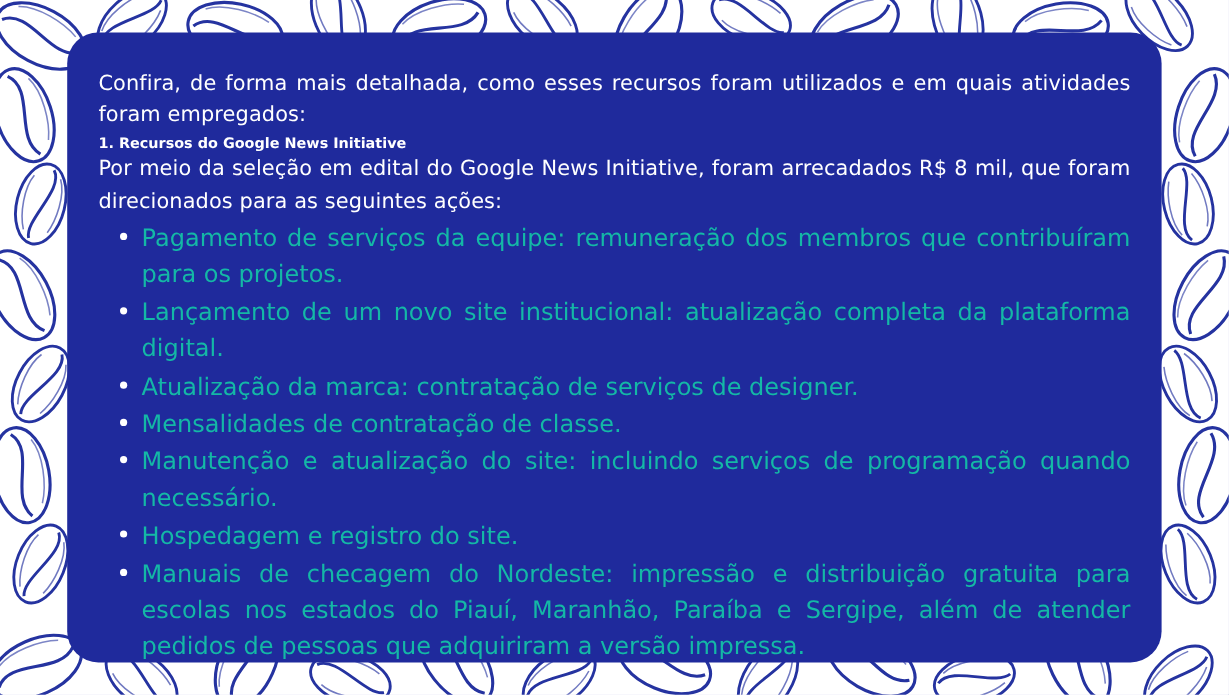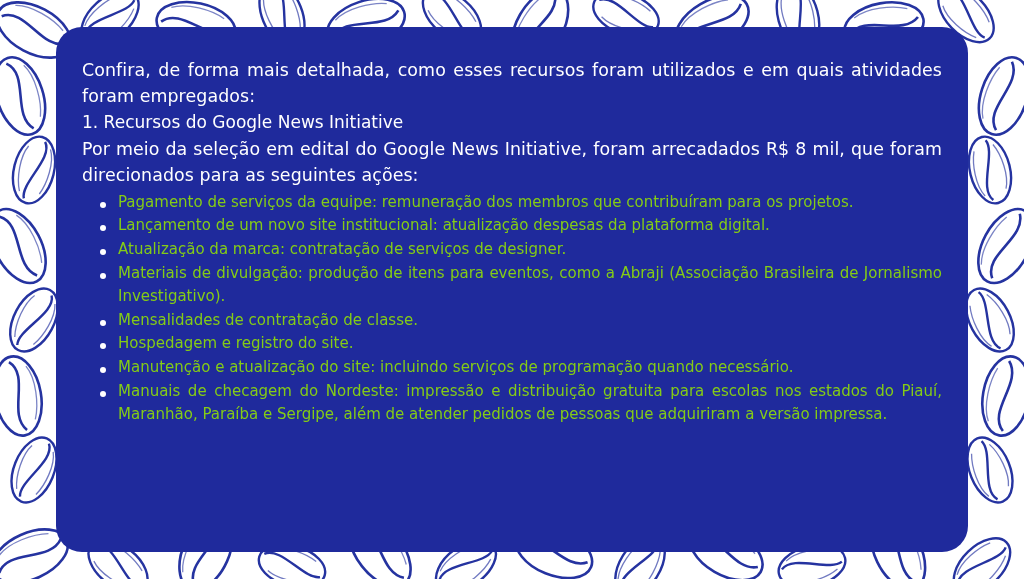--- a/index.html
+++ b/index.html
@@ -57,39 +57,39 @@
     margin: 0;
     letter-spacing: 0.1px;
   }
 
   .intro {
     margin: 0 0 0 0;
   }
 
   .section-title {
     color: #ffffff;
-    font-size: 17px;
+    font-size: 12px;
     line-height: 1.52;
-    font-weight: normal;
+    font-weight: bold;
     margin: 0;
   }
 
   .lead {
     margin: 0;
   }
 
   ul.bullets {
     list-style: none;
     margin: 2px 0 0 0;
     padding: 0;
   }
   ul.bullets > li {
     position: relative;
-    color: #84cc16;
-    font-size: 15px;
+    color: #14b8a6;
+    font-size: 20px;
     line-height: 1.52;
     text-align: justify;
     text-justify: inter-word;
     padding-left: 36px;
     margin: 0 0 1px 0;
   }
   ul.bullets > li::before {
     content: "";
     position: absolute;
     left: 18px;
@@ -166,23 +166,22 @@
   <div class="card">
 
     <p class="body-text intro">Confira, de forma mais detalhada, como esses recursos foram utilizados e em quais atividades foram empregados:</p>
 
     <p class="section-title">1. Recursos do Google News Initiative</p>
 
     <p class="body-text lead">Por meio da seleção em edital do Google News Initiative, foram arrecadados R$ 8 mil, que foram direcionados para as seguintes ações:</p>
 
     <ul class="bullets">
       <li>Pagamento de serviços da equipe: remuneração dos membros que contribuíram para os projetos.</li>
-      <li>Lançamento de um novo site institucional: atualização despesas da plataforma digital.</li>
+      <li>Lançamento de um novo site institucional: atualização completa da plataforma digital.</li>
       <li>Atualização da marca: contratação de serviços de designer.</li>
-      <li>Materiais de divulgação: produção de itens para eventos, como a Abraji (Associação Brasileira de Jornalismo Investigativo).</li>
       <li>Mensalidades de contratação de classe.</li>
+      <li>Manutenção e atualização do site: incluindo serviços de programação quando necessário.</li>
       <li>Hospedagem e registro do site.</li>
-      <li>Manutenção e atualização do site: incluindo serviços de programação quando necessário.</li>
       <li>Manuais de checagem do Nordeste: impressão e distribuição gratuita para escolas nos estados do Piauí, Maranhão, Paraíba e Sergipe, além de atender pedidos de pessoas que adquiriram a versão impressa.</li>
     </ul>
 
   </div>
 </div>
 
 </body></html>

